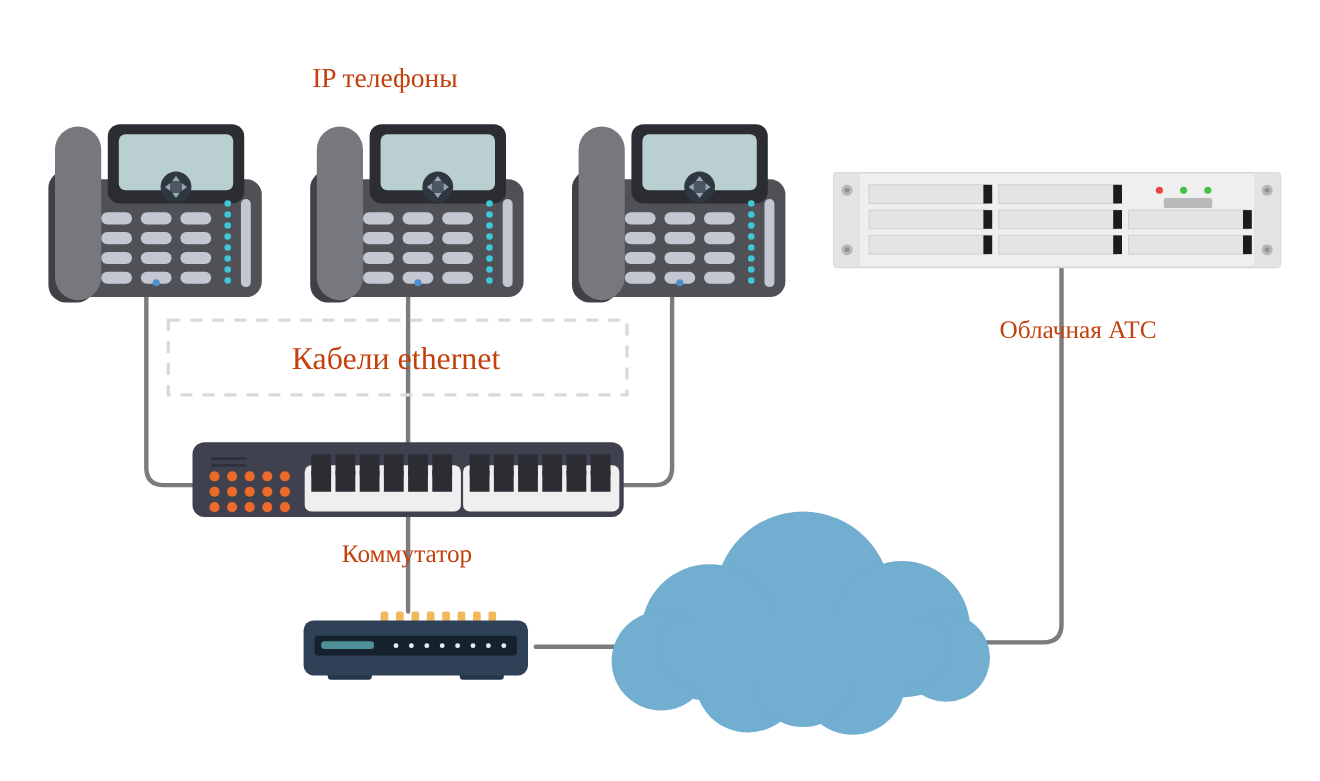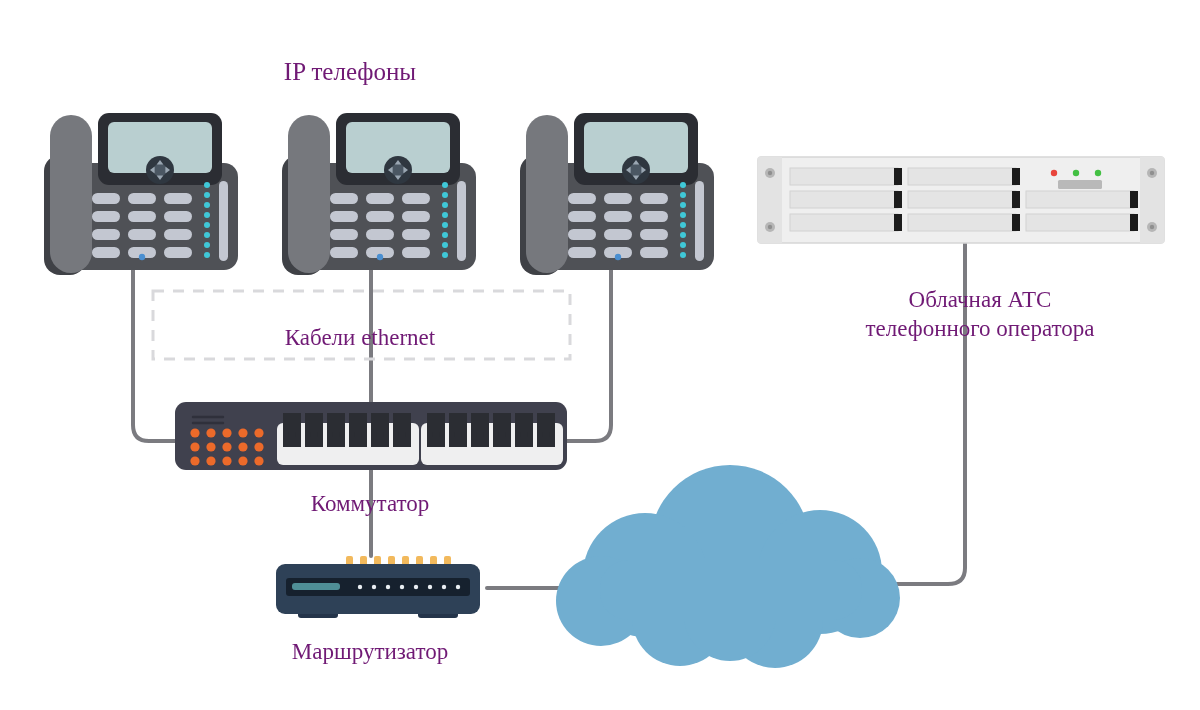--- a/index.html
+++ b/index.html
@@ -8,28 +8,28 @@
     background:#ffffff;
     font-family:"Liberation Serif", serif;
     overflow:hidden;
     position:relative;
   }
   .stage{position:absolute;left:0;top:0;width:1200px;height:710px;}
   svg.diagram{position:absolute;left:0;top:0;width:1200px;height:710px;display:block;}
 
   .lbl{
     position:absolute;
-    color:#701a75;
+    color:#c2410c;
     font-family:"Liberation Serif", serif;
     white-space:nowrap;
     text-align:center;
     line-height:1.25;
   }
   #label-ip-phones{left:0;top:56px;width:700px;font-size:25px;}
-  #label-ethernet{left:145px;top:308px;width:430px;font-size:23px;margin-top:16px;}
+  #label-ethernet{left:145px;top:308px;width:430px;font-size:29px;}
   #label-switch{left:250px;top:490px;width:240px;font-size:23px;}
   #label-router{left:250px;top:638px;width:240px;font-size:23px;}
   #label-internet{left:620px;top:566px;width:230px;font-size:23px;}
   #label-pbx{left:820px;top:254px;width:320px;font-size:23px;margin-top:32px;}
   #label-pbx span{display:block;}
 </style>
 </head>
 <body>
 
 <div class="stage">
@@ -326,21 +326,19 @@
       <rect x="300" y="23" width="44" height="9" rx="1.5" fill="#b9b9b9"></rect>
     </g>
   </svg>
 
   <div class="lbl" id="label-ip-phones">IP телефоны</div>
 
   <div class="lbl" id="label-ethernet">Кабели ethernet</div>
 
   <div class="lbl" id="label-switch">Коммутатор</div>
 
-  <div class="lbl" id="label-router">Маршрутизатор</div>
 
 
   <div class="lbl" id="label-pbx">
     <span>Облачная АТС</span>
-    <span>телефонного оператора</span>
   </div>
 
 </div>
 
 </body></html>

